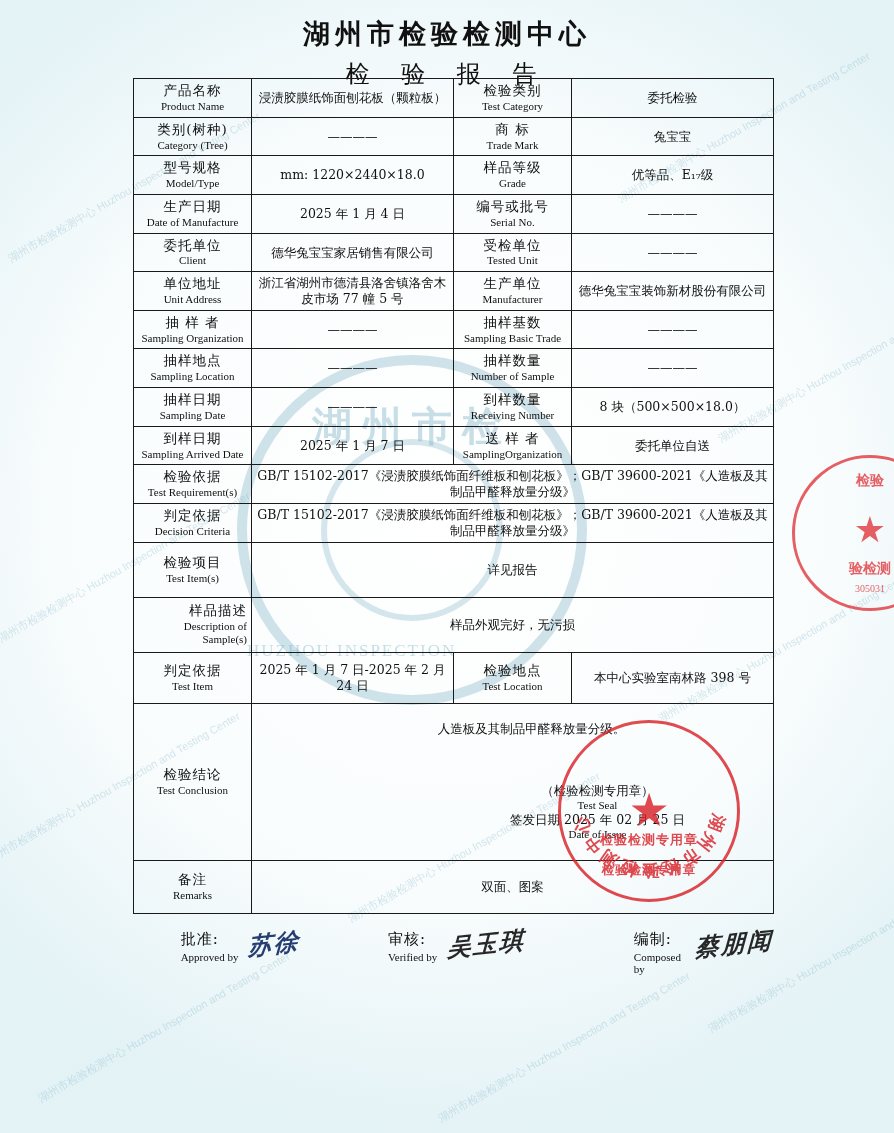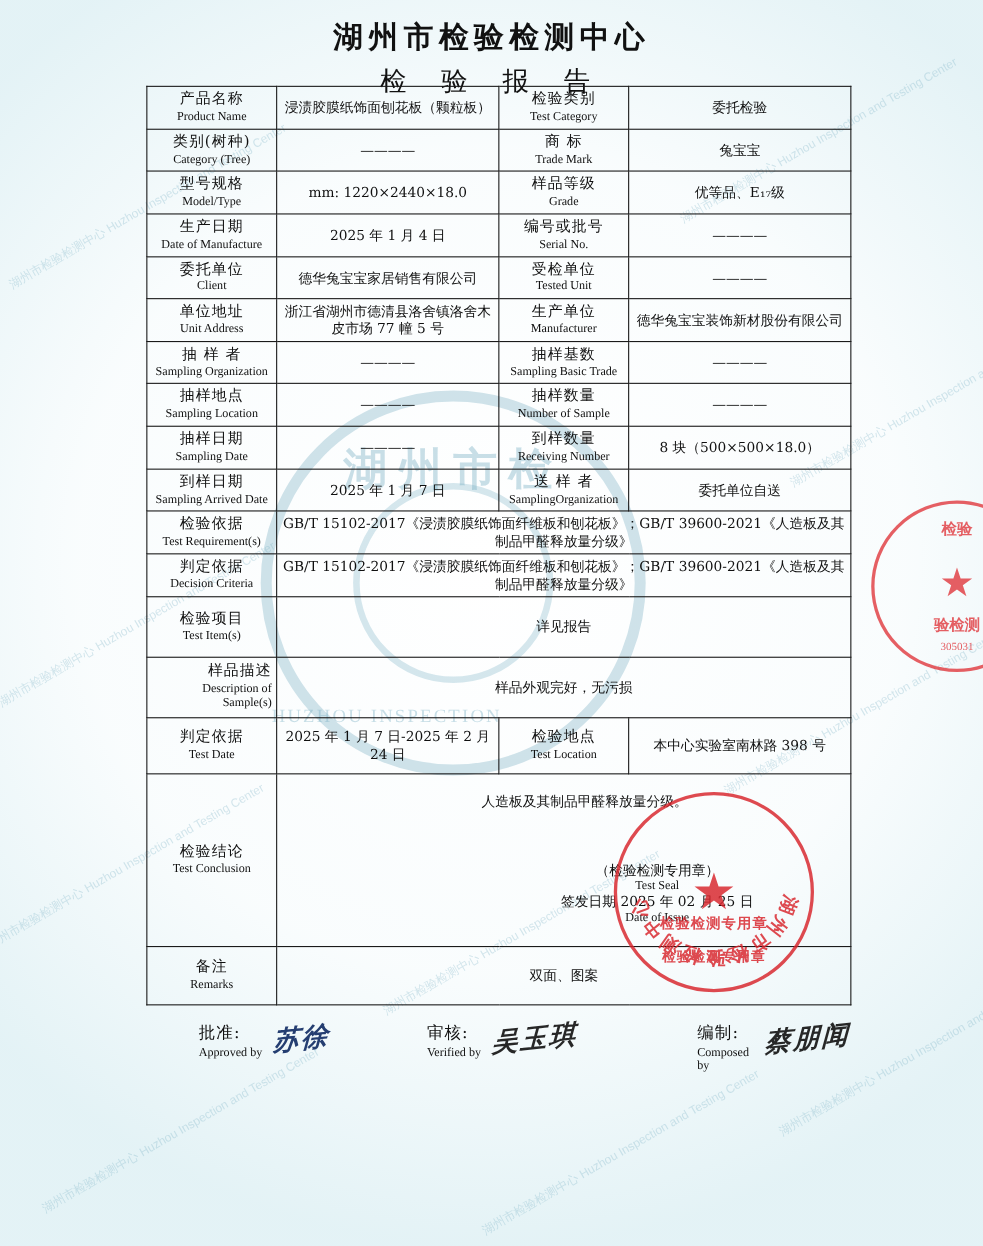--- a/index.html
+++ b/index.html
@@ -508,21 +508,21 @@
         <td class="lbl" style="height:48px;text-align:right;">
           <span class="cn">样品描述</span>
           <span class="en">Description of Sample(s)</span>
         </td>
         <td class="val" colspan="3">样品外观完好，无污损</td>
       </tr>
 
       <tr>
         <td class="lbl" style="height:44px;">
           <span class="cn">判定依据</span>
-          <span class="en">Test Date</span>
+          <span class="en">Test Item</span>
         </td>
         <td class="val two-line-val">2025 年 1 月 7 日-2025 年 2 月 24 日</td>
         <td class="lbl">
           <span class="cn">检验地点</span>
           <span class="en">Test Location</span>
         </td>
         <td class="val">本中心实验室南林路 398 号</td>
       </tr>
 
       <tr>

